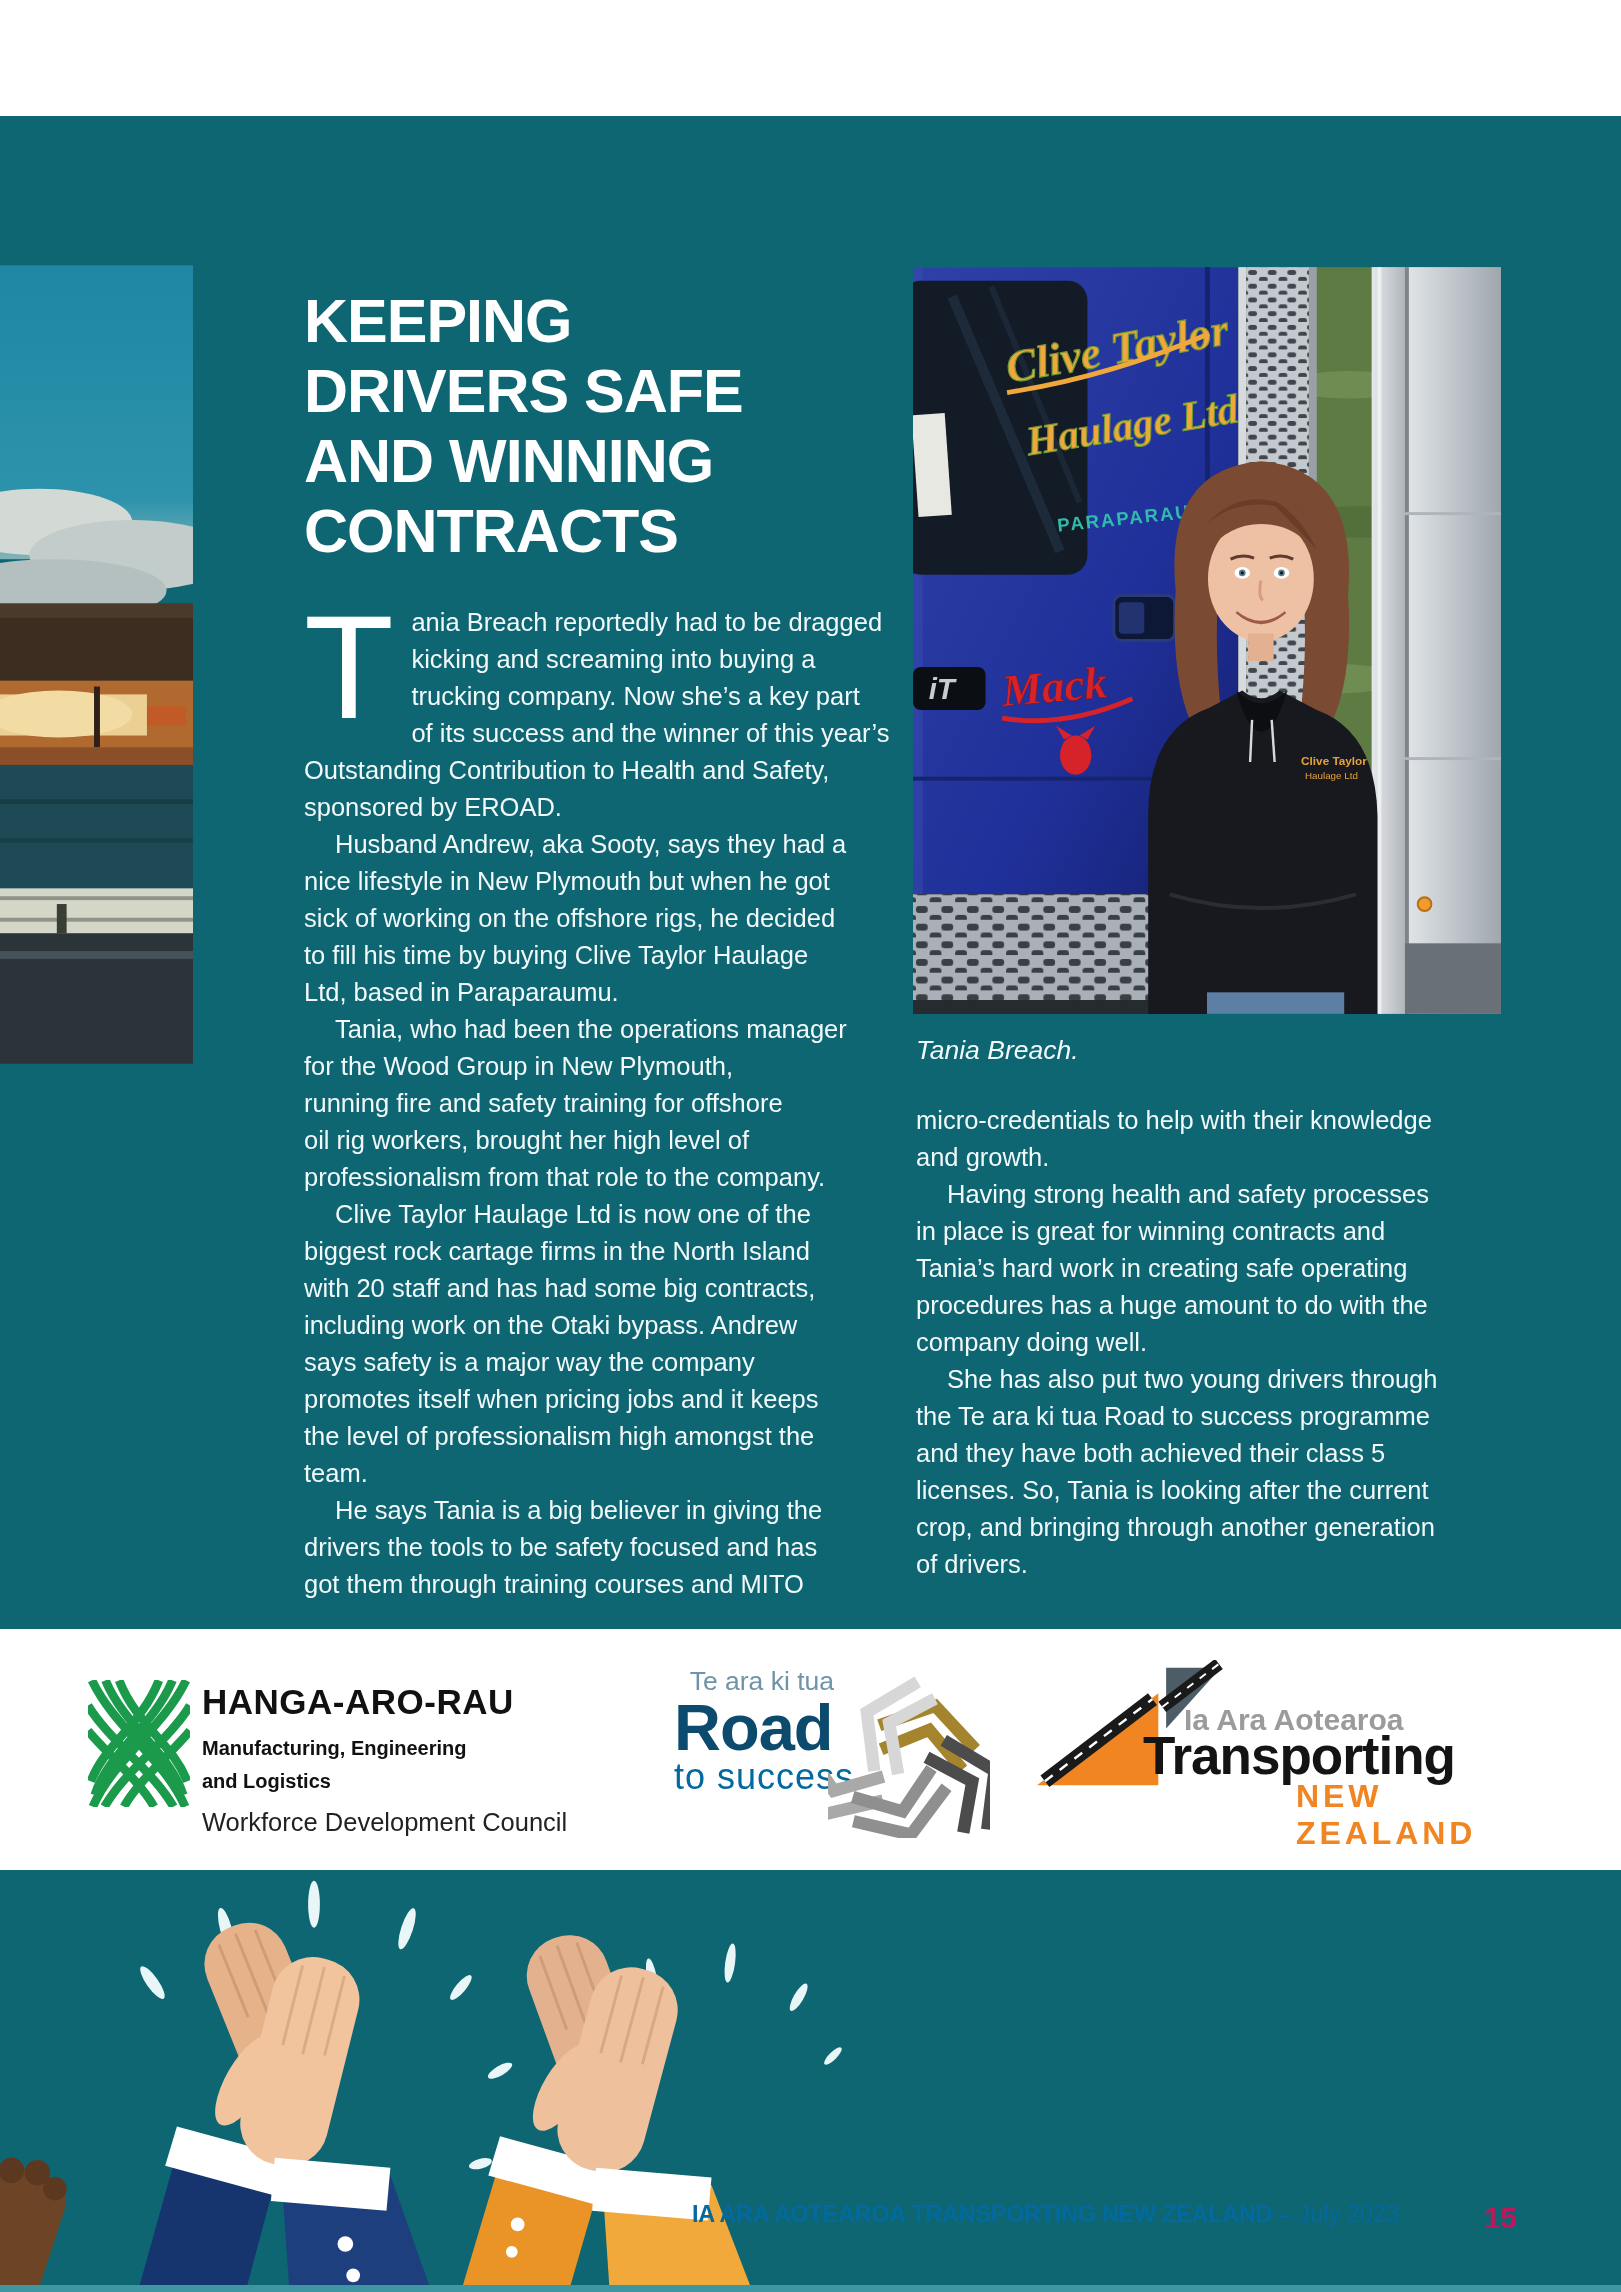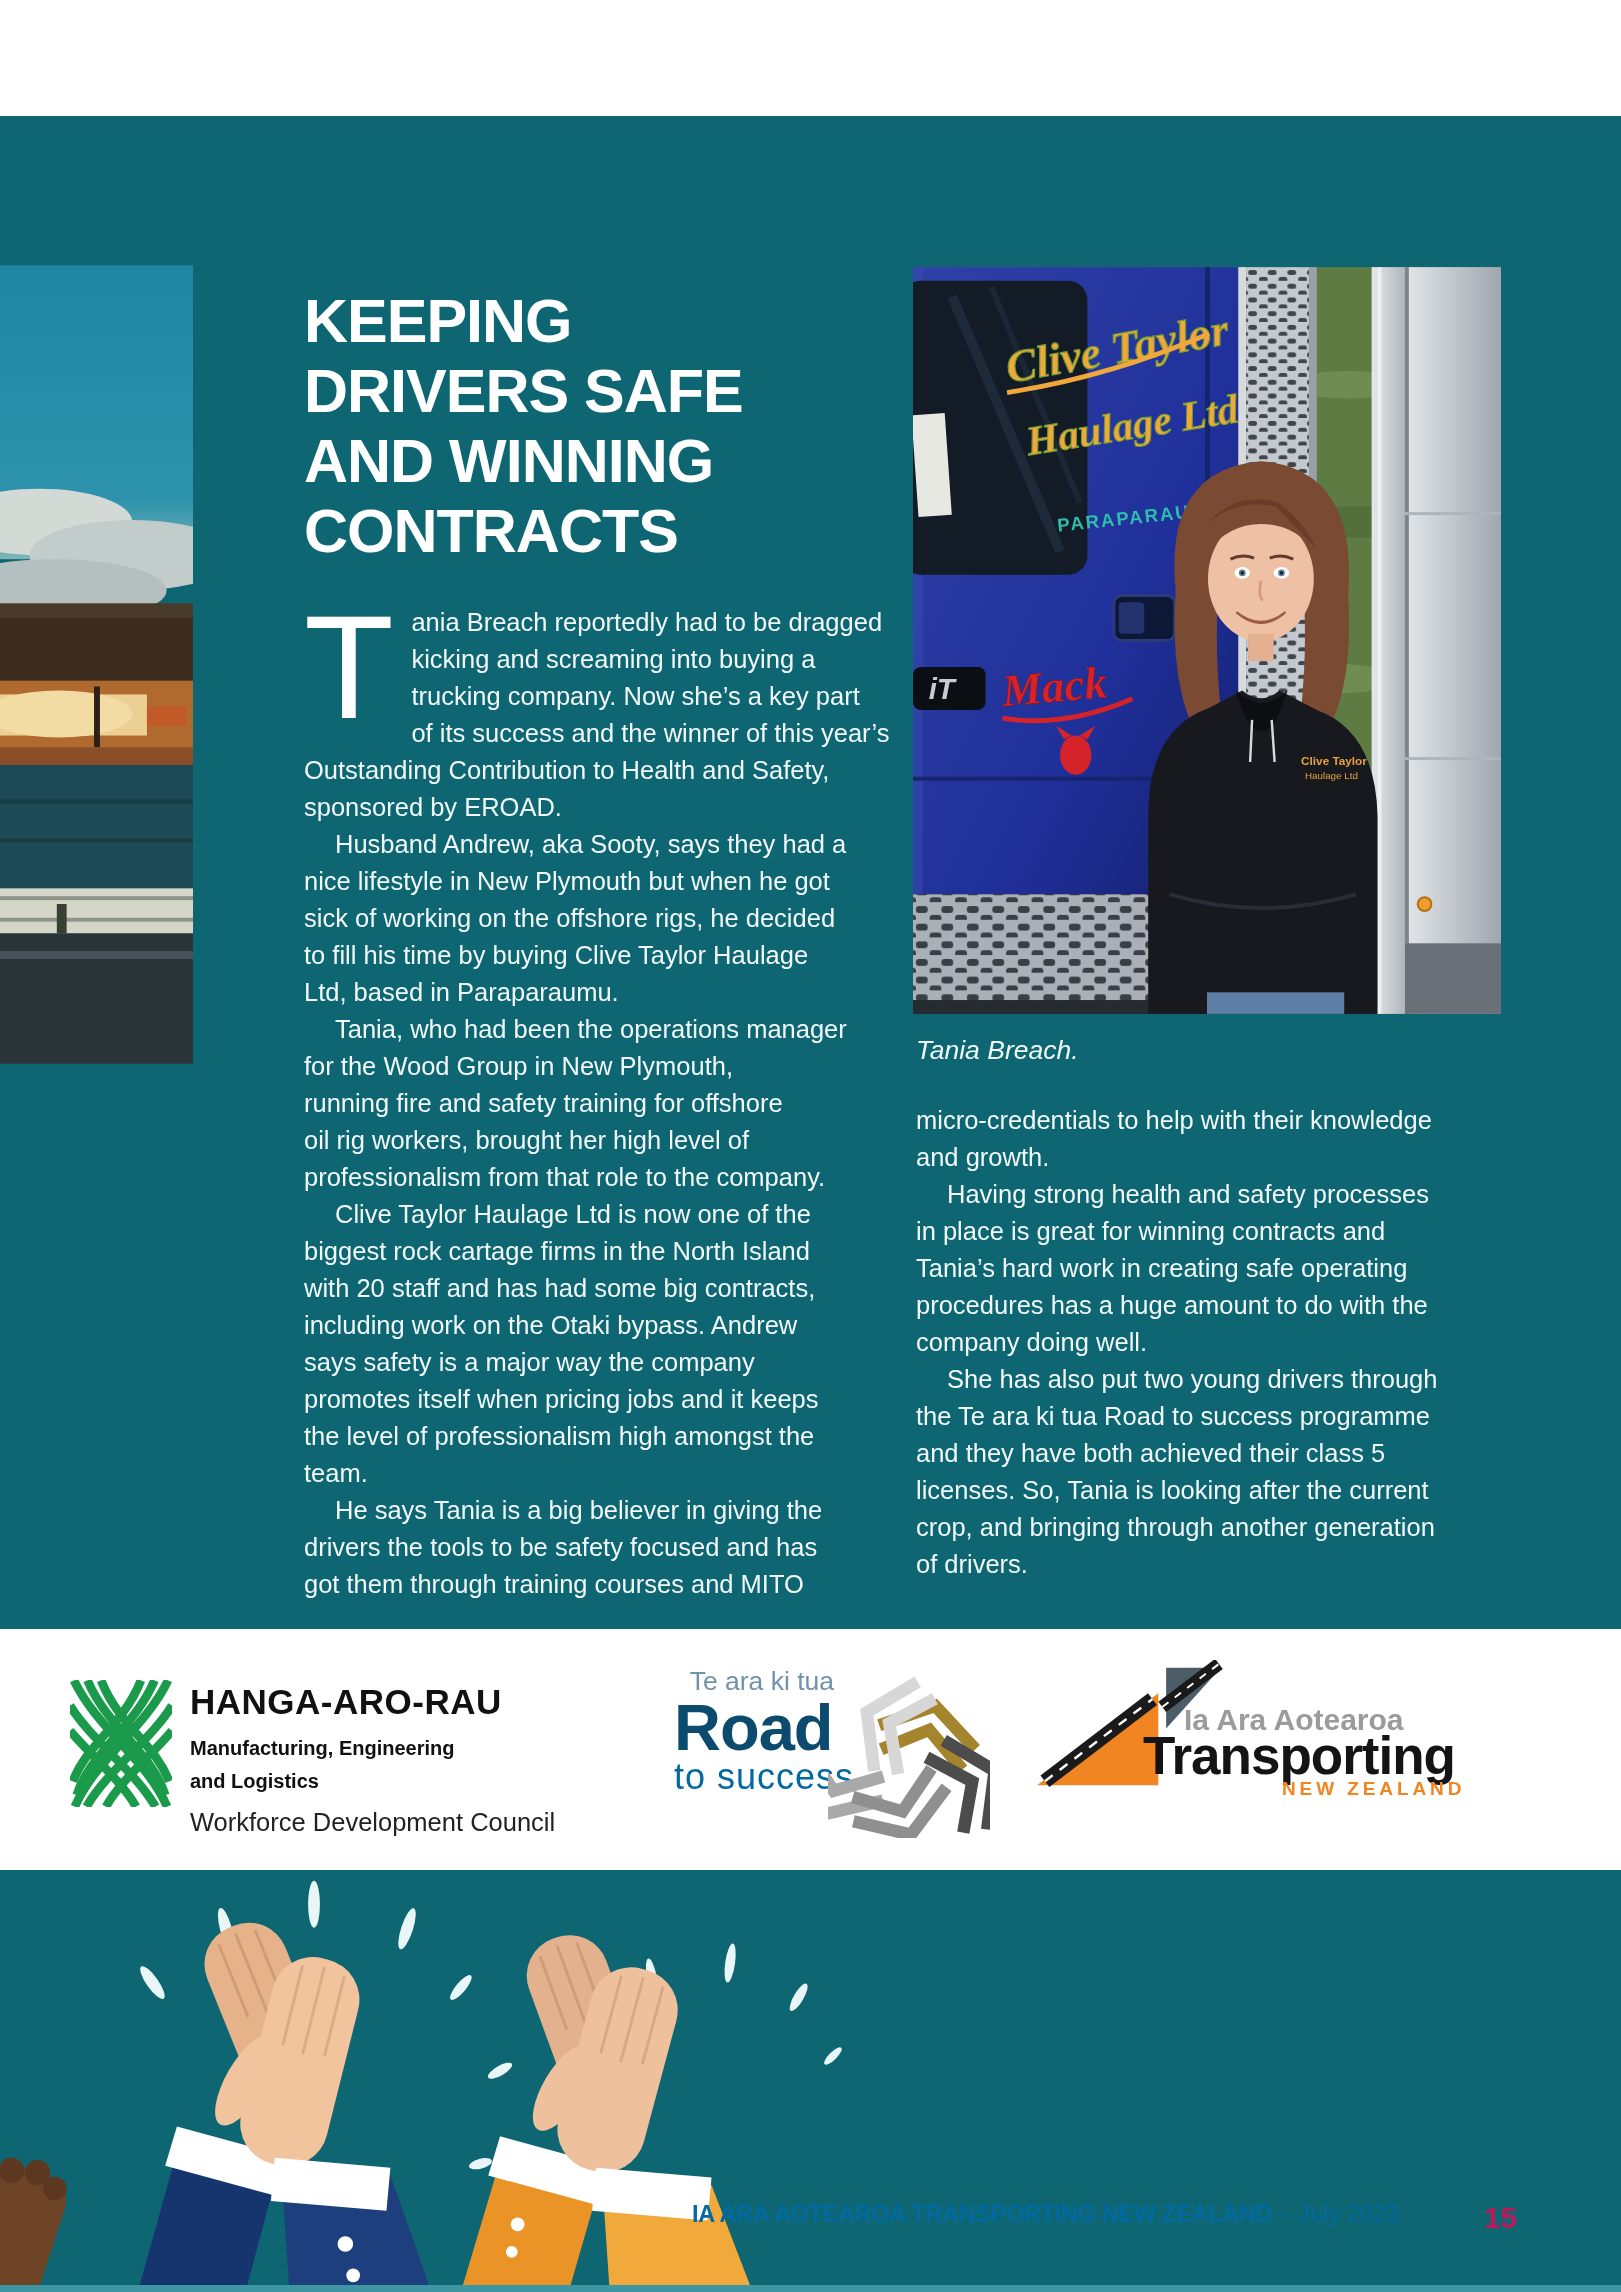--- a/index.html
+++ b/index.html
@@ -18,36 +18,36 @@
   .col-right{position:absolute;left:916px;top:1102px;width:608px;color:#f2f9fa;}
   .body-p{margin:0;font-size:25.5px;line-height:37px;white-space:pre-line;}
   .ind{text-indent:31px;}
   .dropcap{float:left;font-size:147px;line-height:102px;padding:11.8px 17.6px 3.9px 0;color:#ffffff;}
 
   .photo{position:absolute;left:913px;top:267px;width:588px;height:747px;}
   .photo svg{display:block;}
   .caption{position:absolute;left:916px;top:1035px;color:#f2f9fa;font-size:26.5px;font-style:italic;}
 
   
-  .logo-hanga{position:absolute;left:70px;top:1680px;display:flex;gap:18px;}
+  .logo-hanga{position:absolute;left:88px;top:1680px;display:flex;gap:12px;}
   .hanga-text{padding-top:2px;color:#111;}
   .hanga-title{font-size:35px;font-weight:bold;letter-spacing:0.5px;}
   .hanga-sub{font-size:20px;font-weight:bold;line-height:33px;margin-top:9.8px;}
   .hanga-wdc{font-size:25.5px;margin-top:9.8px;color:#222;}
 
   .logo-road{position:absolute;left:674px;top:1666px;}
   .road-top{font-size:26.5px;color:#6f93a8;margin-left:15.7px;}
   .road-main{font-size:65px;font-weight:800;color:#0c4a6e;line-height:61px;letter-spacing:-1px;}
   .road-bottom{font-size:36px;color:#0369a1;line-height:37px;letter-spacing:1px;}
   .road-star{position:absolute;left:828px;top:1664px;}
 
   .logo-transporting{position:absolute;left:1031px;top:1660px;width:470px;height:176px;}
   .tnz-top{position:absolute;left:153px;top:43px;font-size:30px;font-weight:bold;color:#9b9b9b;}
   .tnz-main{position:absolute;left:112px;top:65px;font-size:53px;font-weight:800;color:#141414;letter-spacing:-1px;}
-  .tnz-bottom{position:absolute;left:251px;top:118px;font-size:19px;font-weight:bold;color:#f08522;letter-spacing:3.9px;}
+  .tnz-bottom{position:absolute;left:265px;top:118px;font-size:32px;font-weight:bold;color:#f08522;letter-spacing:3.9px;}
   .tnz-tris{position:absolute;left:0;top:0;}
 
   .footer-text{position:absolute;top:2201px;right:222px;color:#0369a1;font-size:23.5px;white-space:nowrap;margin-left:20px;}
   .footer-journal{font-weight:bold;letter-spacing:-0.3px;}
   .footer-page{position:absolute;top:2201px;right:104px;color:#be185d;font-size:30px;font-weight:bold;margin-left:24px;}
 
   .hands{position:absolute;left:0;top:0;}
 </style>
 </head>
 <body>

